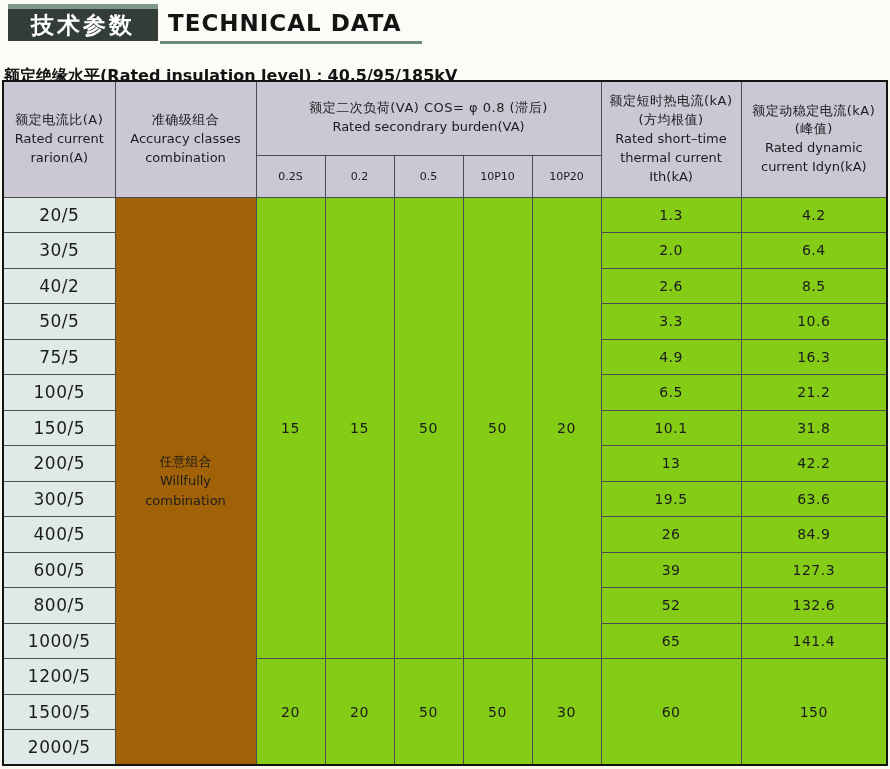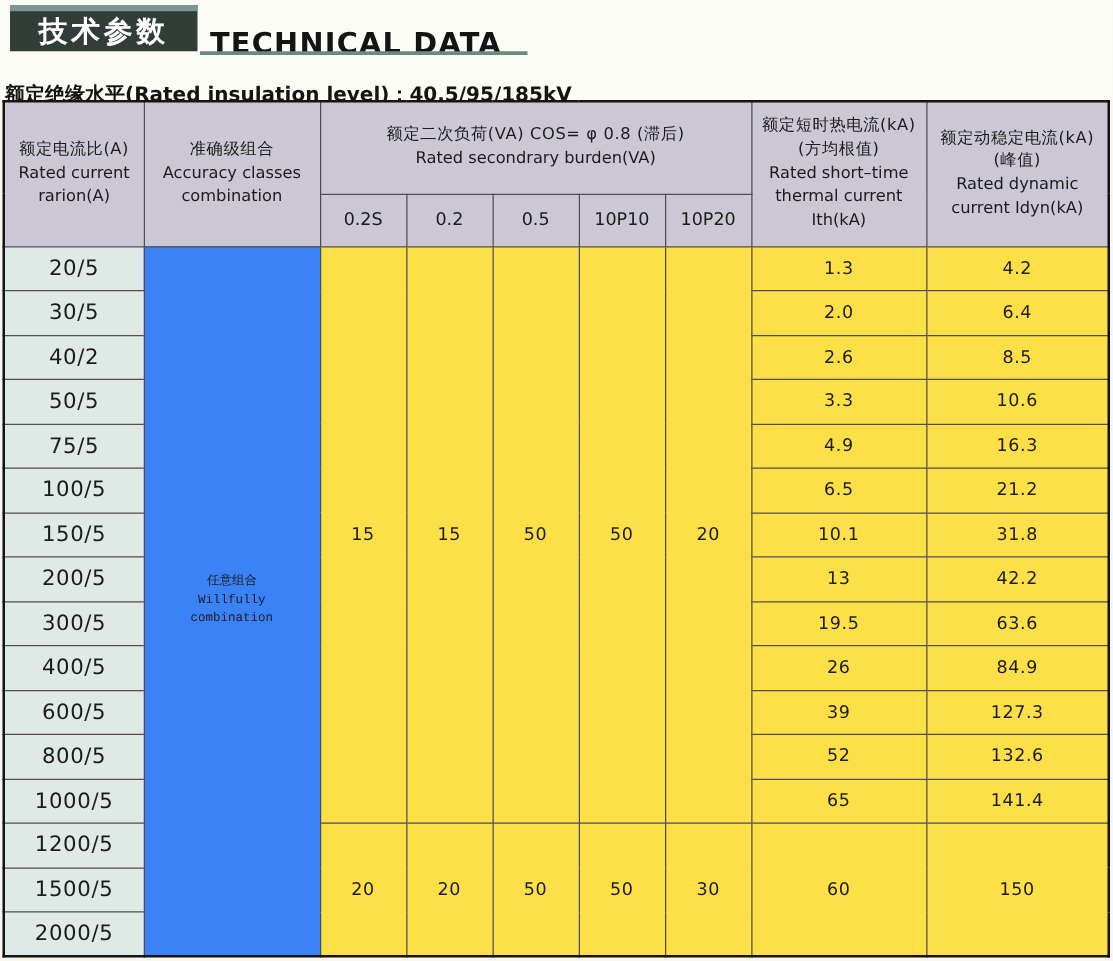--- a/index.html
+++ b/index.html
@@ -12,37 +12,37 @@
   }
   .topbar { position:absolute; left:0; top:0; width:890px; height:80px; background:#fcfcf6; }
   .badge {
     position:absolute; left:8px; top:4px; width:150px; height:37px;
     background:#333d37; border-top:5px solid #7d968e;
     display:flex; align-items:center; justify-content:center;
   }
   .badge-text { color:#ffffff; font-size:23px; font-weight:bold; letter-spacing:3px; }
   .en-title {
     position:absolute; left:168px; top:10px; font-size:23px; font-weight:bold;
-    color:#141414; letter-spacing:1px;margin-top:12px;
+    color:#141414; letter-spacing:1px;
   }
   .en-underline { position:absolute; left:160px; top:41px; width:262px; height:3px; background:#6d8a82; }
   .subtitle { position:absolute; left:4px; top:66px; font-size:16px; font-weight:600; color:#141414; }
 
   table.spec {
     position:absolute; left:2px; top:80px; width:886px;
     border-collapse:collapse; table-layout:fixed;
     border:2px solid #141414;
   }
   .spec td { border:1px solid #4d4d4d; text-align:center; vertical-align:middle; padding:1px 2px; }
   .hd { background:#cbc7d5; font-size:13px; line-height:1.45; }
   .hd .zh { letter-spacing:0.5px; }
-  .cls { background:#cbc7d5; font-size:14px; }
+  .cls { background:#cbc7d5; font-size:11px; }
   .ratio { background:#dfe9e5; font-size:17px; letter-spacing:0.5px; }
-  .num { background:#fde047; font-size:14px; letter-spacing:0.5px; }
-  .acc { background:#3b82f6; font-size:10px; line-height:1.5;font-family:Liberation Mono, monospace; }
+  .num { background:#84cc16; font-size:14px; letter-spacing:0.5px; }
+  .acc { background:#a16207; font-size:13px; line-height:1.5; }
   tr.hr1 { height:74px; }
   tr.hr2 { height:42px; }
   tr.r  { height:35.5px; }
   .line { display:block; }
 </style>
 </head>
 <body>
 
 <div class="topbar">
   <div class="badge">

